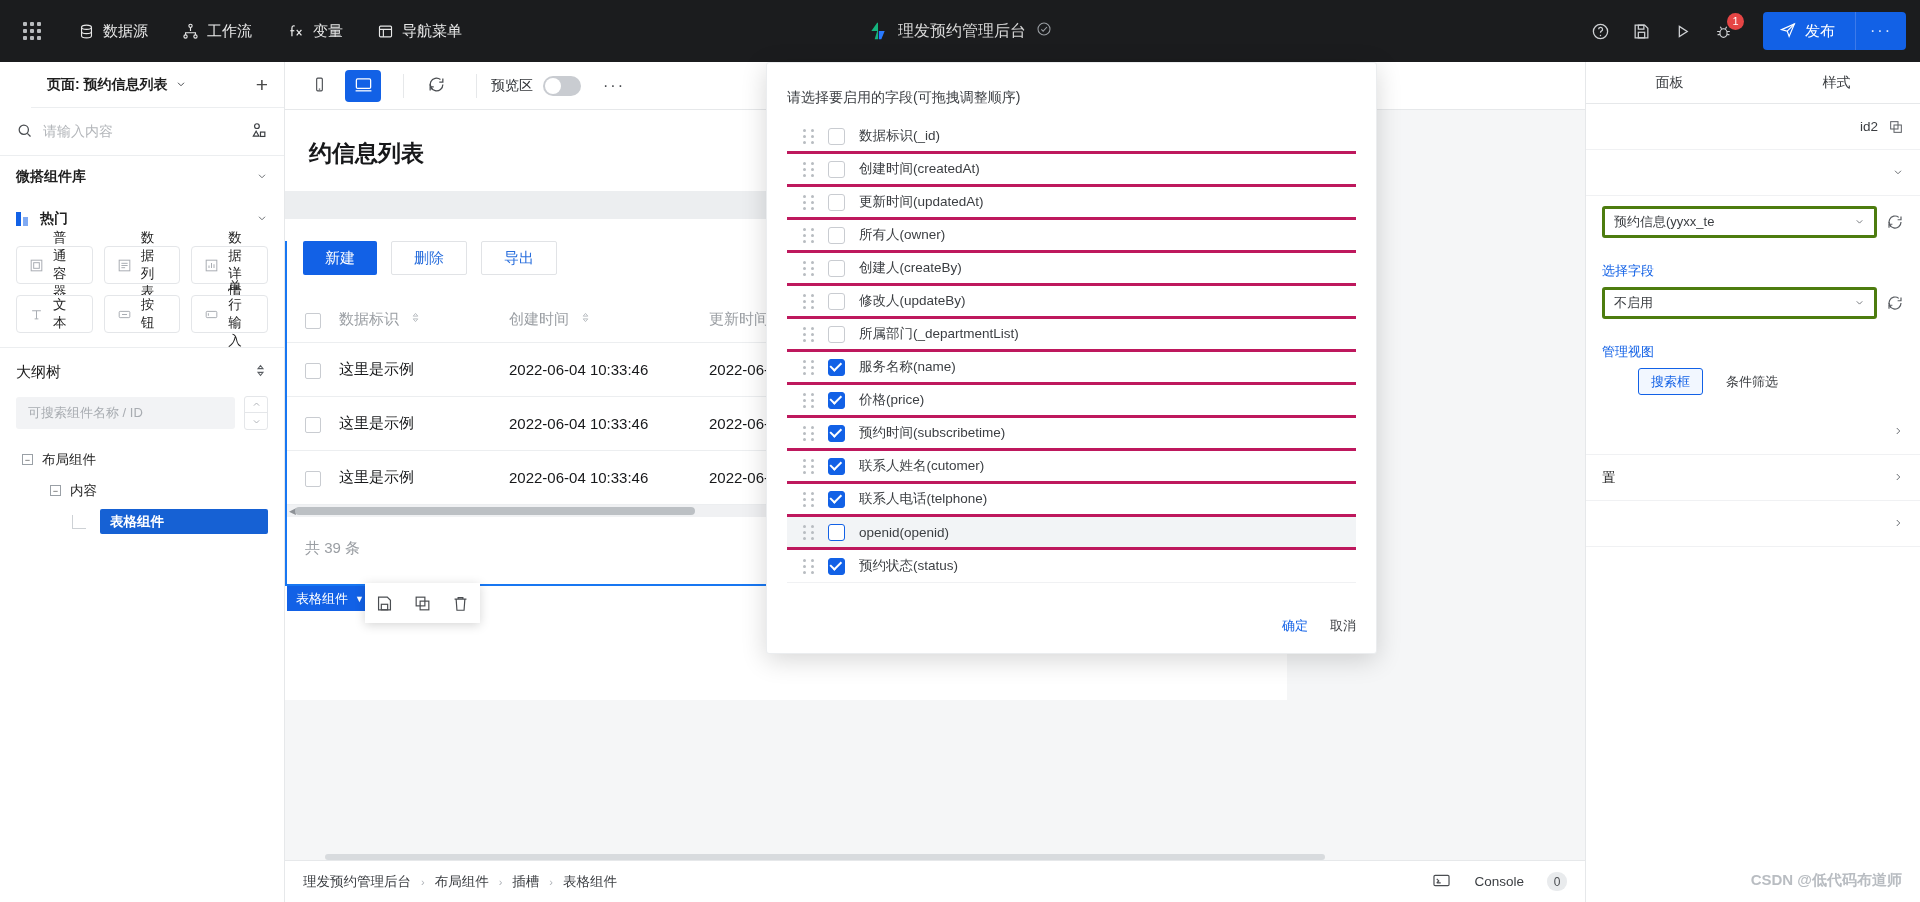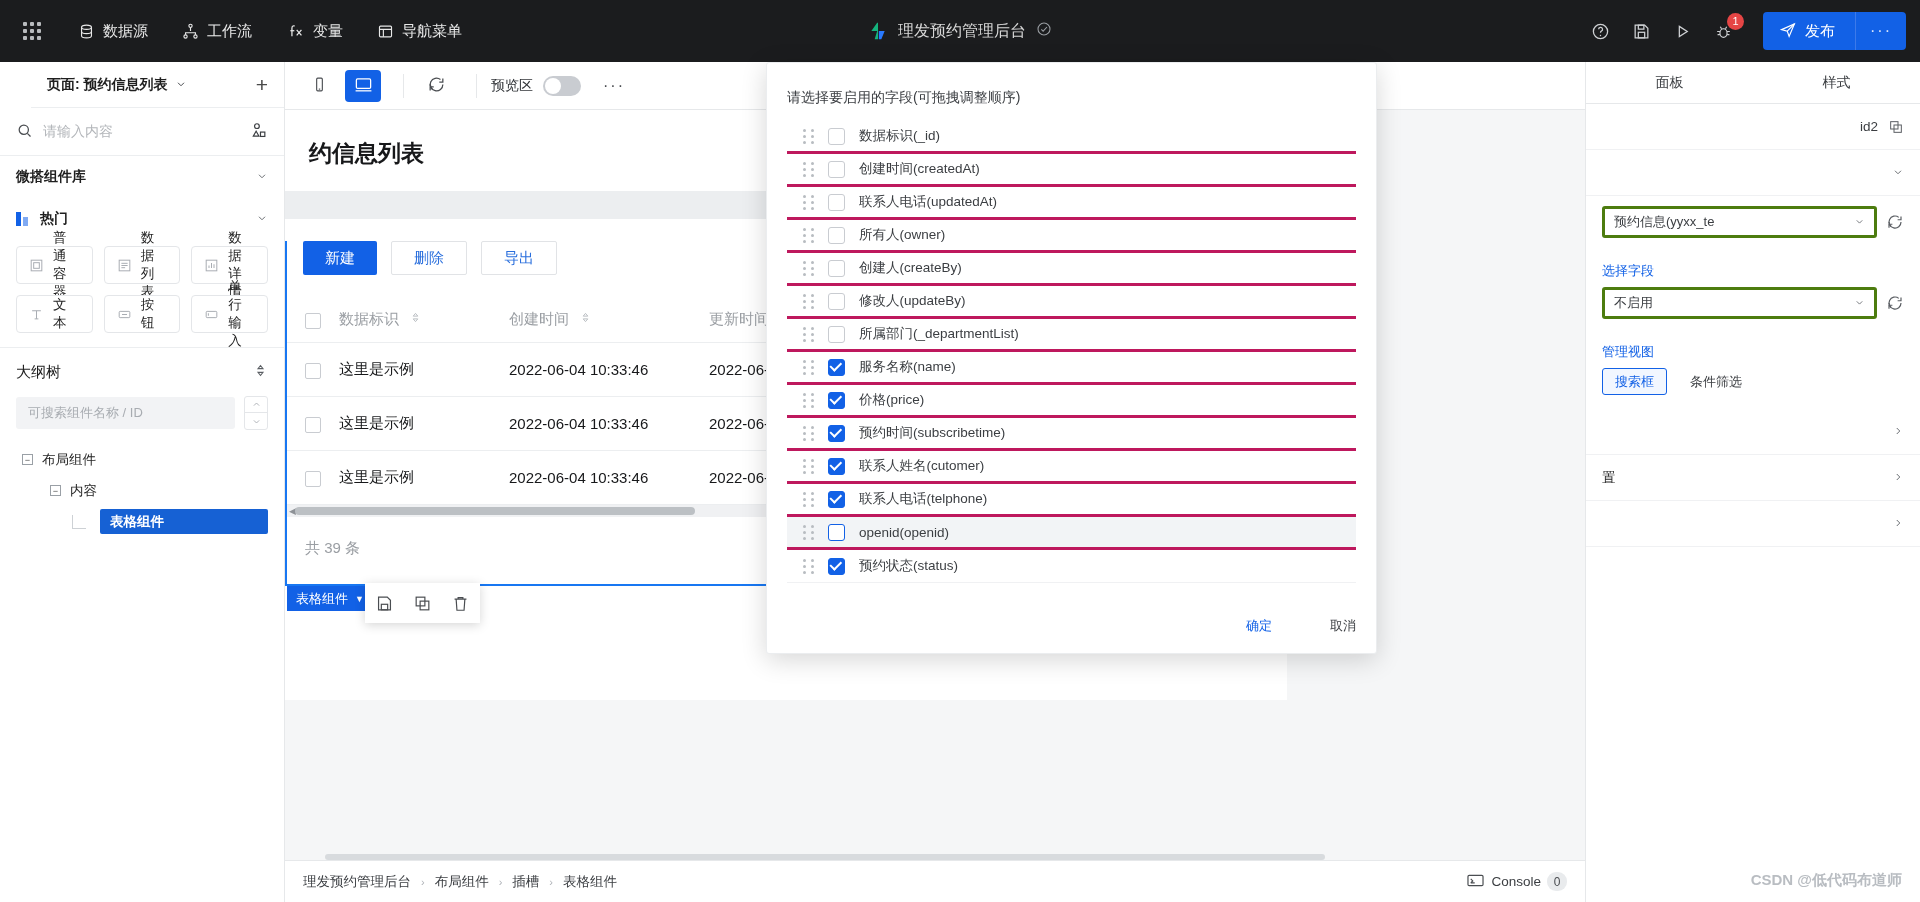--- a/index.html
+++ b/index.html
@@ -190,21 +190,21 @@
 
   
   .bottombar {
     position:absolute; left:285px; bottom:0; width:1300px; height:42px; background:#fff;
     border-top:1px solid #e6e8ea; display:flex; align-items:center; padding:0 18px;
     justify-content:space-between;
   }
   .crumb { display:flex; align-items:center; gap:10px; font-size:13.5px; color:#3b3e42; }
   .crumb .sep { color:#aeb2b7; font-size:11px; }
   .crumb .c { cursor:pointer; }
-  .console { display:flex; align-items:center; gap:6px; font-size:13.5px; color:#3b3e42; cursor:pointer; }
+  .console { display:flex; align-items:center; gap:23px; font-size:13.5px; color:#3b3e42; cursor:pointer; }
   .console .cnt {
     background:#e9ebed; border-radius:9px; min-width:20px; height:19px; padding:0 6px;
     display:flex; align-items:center; justify-content:center; font-size:12px; color:#4a4d51;
   }
 
   
   .rightpanel {
     position:absolute; right:0; top:62px; width:335px; height:840px; background:#fff;
     border-left:1px solid #e6e8ea;
   }
@@ -225,21 +225,21 @@
   }
   .rp-field { padding:10px 16px 14px; }
   .rp-field .flabel { color:#1261e6; font-size:13px; margin-bottom:7px; }
   .select-wrap { display:flex; align-items:center; gap:9px; }
   .select {
     flex:1; height:32px; border:3px solid #4d7c0f; border-radius:3px; display:flex;
     align-items:center; justify-content:space-between; padding:0 9px; font-size:13px;
     color:#3b3e42; cursor:pointer;
   }
   .refresh-ic { color:#5a5e63; cursor:pointer; display:flex; }
-  .seg { display:flex; gap:10px; align-items:center; }
+  .seg { display:flex; gap:10px; align-items:center;margin-left:36px; }
   .seg-btn {
     height:27px; padding:0 12px; border:1px solid #1261e6; color:#1261e6; border-radius:3px;
     display:flex; align-items:center; font-size:13px; cursor:pointer; background:#f2f7ff;
   }
   .seg-btn.plain { border-color:transparent; color:#3b3e42; background:transparent; }
   .copy-ic { color:#5a5e63; cursor:pointer; display:flex; }
 
   
   .modal {
     position:absolute; left:766px; top:62px; width:611px; height:592px; background:#fff;
@@ -263,21 +263,21 @@
   .fck.on:after {
     content:""; width:9px; height:5px; border-left:2px solid #fff; border-bottom:2px solid #fff;
     transform:rotate(-45deg) translate(1px,-2px);
   }
   .fck.focus { border-color:#1261e6; }
   .flabel2 { font-size:13.5px; color:#3b3e42; }
   .modal-foot {
     position:absolute; right:20px; bottom:18px; display:flex; gap:22px; align-items:center;
   }
   .modal-foot span { color:#1261e6; font-size:13px; cursor:pointer; }
-  .modal-foot span.cancel { color:#3b3e42;margin-left:36px; }
+  .modal-foot span.cancel { color:#3b3e42; }
 
   .watermark {
     position:absolute; right:18px; bottom:12px; color:#b9bdc2; font-size:15px;
     font-weight:bold; pointer-events:none;
   }
 </style>
 </head>
 <body>
 
 <div class="app">
@@ -859,21 +859,21 @@
       <div class="frow">
         <span class="dots6">
             <i></i>
             <i></i>
             <i></i>
             <i></i>
             <i></i>
             <i></i>
           </span>
         <span class="fck"></span>
-        <span class="flabel2">联系人电话(updatedAt)</span>
+        <span class="flabel2">更新时间(updatedAt)</span>
       </div>
       <div class="frow">
         <span class="dots6">
             <i></i>
             <i></i>
             <i></i>
             <i></i>
             <i></i>
             <i></i>
           </span>

